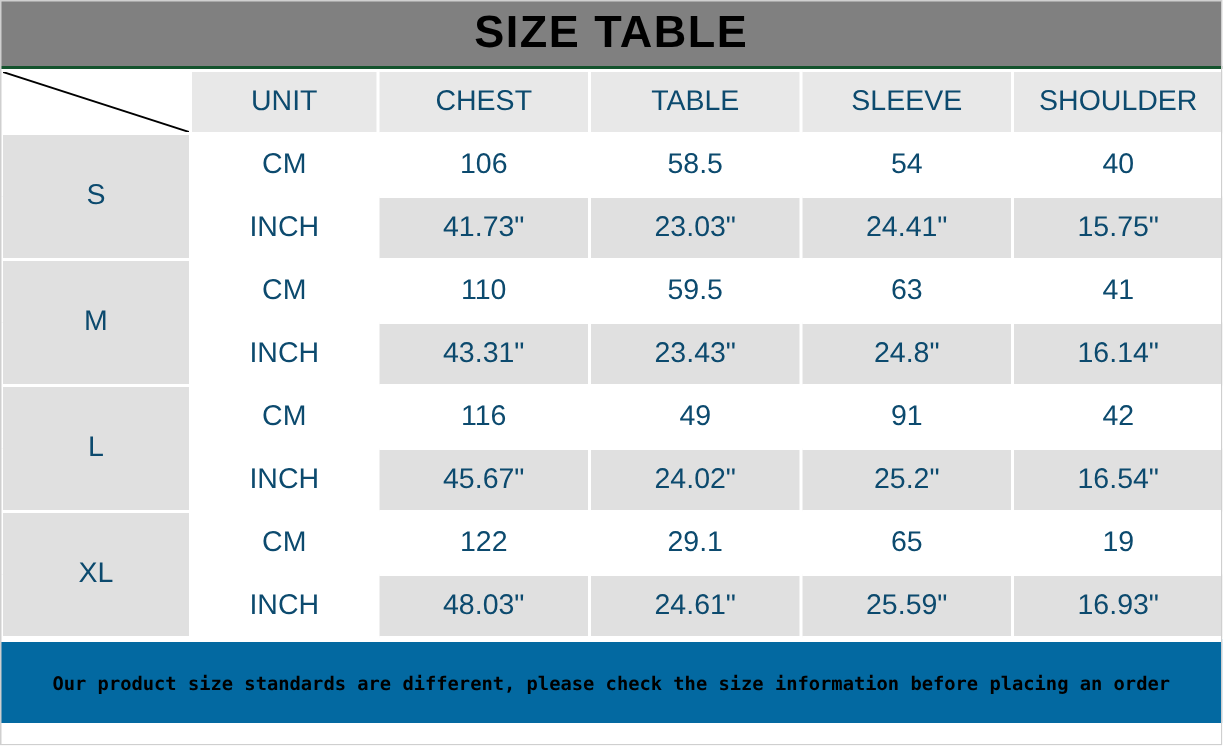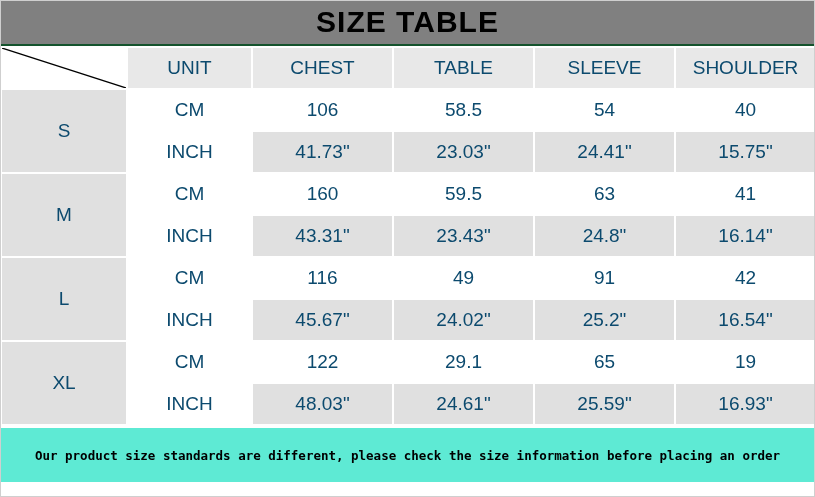--- a/index.html
+++ b/index.html
@@ -78,21 +78,21 @@
     font-size: 18px;
   }
   td.val-light {
     background: #ffffff;
   }
   td.val-shade {
     background: #e0e0e0;
   }
   .footer {
     border-top: 2px solid #ffffff;
-    background: #5eead4;
+    background: #0369a1;
     height: 56px;
     display: flex;
     align-items: center;
     justify-content: center;
     padding: 0 8px;
     box-sizing: border-box;
   }
   .footer .note {
     font-family: "DejaVu Sans Mono", monospace;
     font-size: 12.5px;
@@ -152,21 +152,21 @@
         <td class="unit-cell">INCH</td>
         <td class="val-shade">41.73"</td>
         <td class="val-shade">23.03"</td>
         <td class="val-shade">24.41"</td>
         <td class="val-shade">15.75"</td>
       </tr>
 
       <tr>
         <td class="size-cell" rowspan="2">M</td>
         <td class="unit-cell">CM</td>
-        <td class="val-light">160</td>
+        <td class="val-light">110</td>
         <td class="val-light">59.5</td>
         <td class="val-light">63</td>
         <td class="val-light">41</td>
       </tr>
       <tr>
         <td class="unit-cell">INCH</td>
         <td class="val-shade">43.31"</td>
         <td class="val-shade">23.43"</td>
         <td class="val-shade">24.8"</td>
         <td class="val-shade">16.14"</td>

